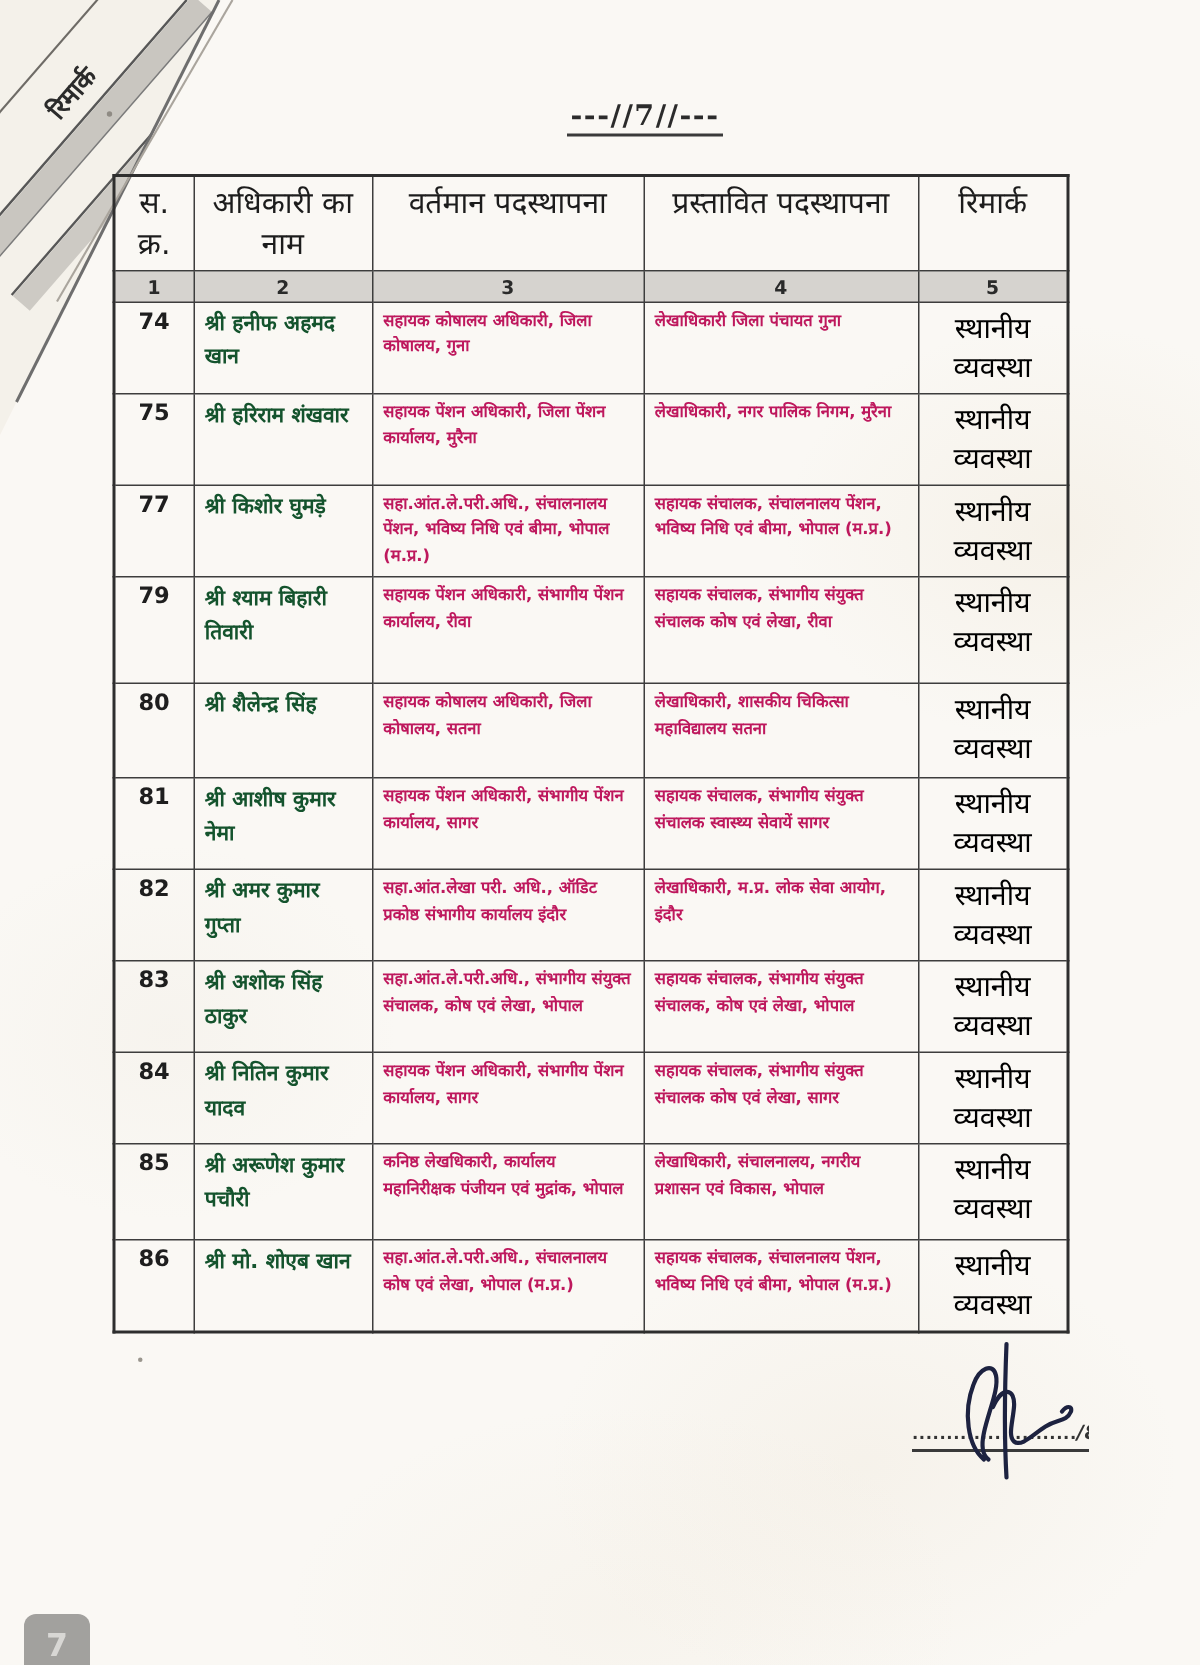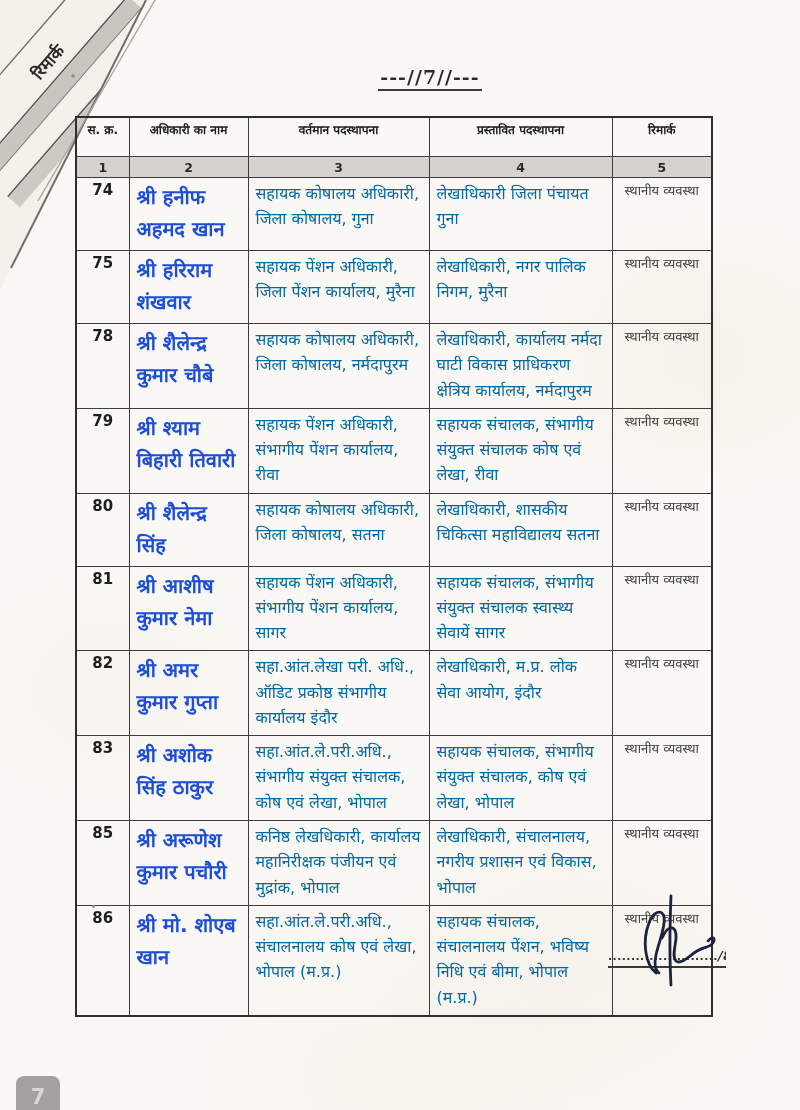--- a/index.html
+++ b/index.html
@@ -39,38 +39,38 @@
   table.doc col.c3{width:181px;}
   table.doc col.c4{width:183px;}
   table.doc col.c5{width:100px;}
   table.doc th, table.doc td{
     border:1.4px solid #3d3d3d;
     padding:3px 7px 5px 7px;
     vertical-align:top;
   }
   table.doc{border:2.2px solid #2e2e2e;}
   thead th{
-    font-size:12px;font-weight:700;text-align:center;color:#1c1c1c;
+    font-size:20px;font-weight:400;text-align:center;color:#1c1c1c;
     height:30px;vertical-align:middle;padding:2px 4px;
   }
   tr.numrow td{
     background:#d6d3cf;text-align:center;font-size:12.5px;font-weight:700;
     color:#2a2a2a;height:18px;padding:1px 4px;vertical-align:middle;
   }
   td.sno{
     text-align:center;font-weight:700;font-size:15px;color:#1e1e1e;padding-top:6px;
   }
   td.name{
-    font-weight:700;font-size:20px;color:#1d4ed8;line-height:1.6;padding-top:5px;
+    font-weight:700;font-size:14px;color:#14532d;line-height:1.6;padding-top:5px;
   }
   td.post{
-    font-size:16px;font-weight:400;color:#0369a1;line-height:1.58;padding-top:5px;
+    font-size:11px;font-weight:700;color:#be185d;line-height:1.58;padding-top:5px;
   }
   td.remark{
-    text-align:center;vertical-align:middle;font-size:13px;font-weight:500;color:#404040;
+    text-align:center;vertical-align:middle;font-size:19px;font-weight:500;color:#000000;
   }
   
   tbody.rows tr:nth-child(1){height:49px;}
   tbody.rows tr:nth-child(2){height:48px;padding-left:44px;}
   tbody.rows tr:nth-child(3){height:49px;}
   tbody.rows tr:nth-child(4){height:71px;}
   tbody.rows tr:nth-child(5){height:63px;}
   tbody.rows tr:nth-child(6){height:60px;}
   tbody.rows tr:nth-child(7){height:48px;padding-left:45px;}
   tbody.rows tr:nth-child(8){height:61px;margin-left:48px;}
@@ -165,28 +165,28 @@
 
   <tr>
     <td class="sno">75</td>
     <td class="name">श्री हरिराम शंखवार</td>
     <td class="post">सहायक पेंशन अधिकारी, जिला पेंशन कार्यालय, मुरैना</td>
     <td class="post">लेखाधिकारी, नगर पालिक निगम, मुरैना</td>
     <td class="remark">स्थानीय व्यवस्था</td>
   </tr>
 
 
-
-  <tr>
-    <td class="sno">78</td>
-    <td class="name">श्री शैलेन्द्र कुमार चौबे</td>
-    <td class="post">सहायक कोषालय अधिकारी, जिला कोषालय, नर्मदापुरम</td>
-    <td class="post">लेखाधिकारी, कार्यालय नर्मदा घाटी विकास प्राधिकरण क्षेत्रिय कार्यालय, नर्मदापुरम</td>
-    <td class="remark">स्थानीय व्यवस्था</td>
-  </tr>
+  <tr>
+    <td class="sno">77</td>
+    <td class="name">श्री किशोर घुमड़े</td>
+    <td class="post">सहा.आंत.ले.परी.अधि., संचालनालय पेंशन, भविष्य निधि एवं बीमा, भोपाल (म.प्र.)</td>
+    <td class="post">सहायक संचालक, संचालनालय पेंशन, भविष्य निधि एवं बीमा, भोपाल (म.प्र.)</td>
+    <td class="remark">स्थानीय व्यवस्था</td>
+  </tr>
+
 
   <tr>
     <td class="sno">79</td>
     <td class="name">श्री श्याम बिहारी तिवारी</td>
     <td class="post">सहायक पेंशन अधिकारी, संभागीय पेंशन कार्यालय, रीवा</td>
     <td class="post">सहायक संचालक, संभागीय संयुक्त संचालक कोष एवं लेखा, रीवा</td>
     <td class="remark">स्थानीय व्यवस्था</td>
   </tr>
 
   <tr>
@@ -214,20 +214,27 @@
   </tr>
 
   <tr>
     <td class="sno">83</td>
     <td class="name">श्री अशोक सिंह ठाकुर</td>
     <td class="post">सहा.आंत.ले.परी.अधि., संभागीय संयुक्त संचालक, कोष एवं लेखा, भोपाल</td>
     <td class="post">सहायक संचालक, संभागीय संयुक्त संचालक, कोष एवं लेखा, भोपाल</td>
     <td class="remark">स्थानीय व्यवस्था</td>
   </tr>
 
+  <tr>
+    <td class="sno">84</td>
+    <td class="name">श्री नितिन कुमार यादव</td>
+    <td class="post">सहायक पेंशन अधिकारी, संभागीय पेंशन कार्यालय, सागर</td>
+    <td class="post">सहायक संचालक, संभागीय संयुक्त संचालक कोष एवं लेखा, सागर</td>
+    <td class="remark">स्थानीय व्यवस्था</td>
+  </tr>
 
   <tr>
     <td class="sno">85</td>
     <td class="name">श्री अरूणेश कुमार पचौरी</td>
     <td class="post">कनिष्ठ लेखधिकारी, कार्यालय महानिरीक्षक पंजीयन एवं मुद्रांक, भोपाल</td>
     <td class="post">लेखाधिकारी, संचालनालय, नगरीय प्रशासन एवं विकास, भोपाल</td>
     <td class="remark">स्थानीय व्यवस्था</td>
   </tr>
 
   <tr>

